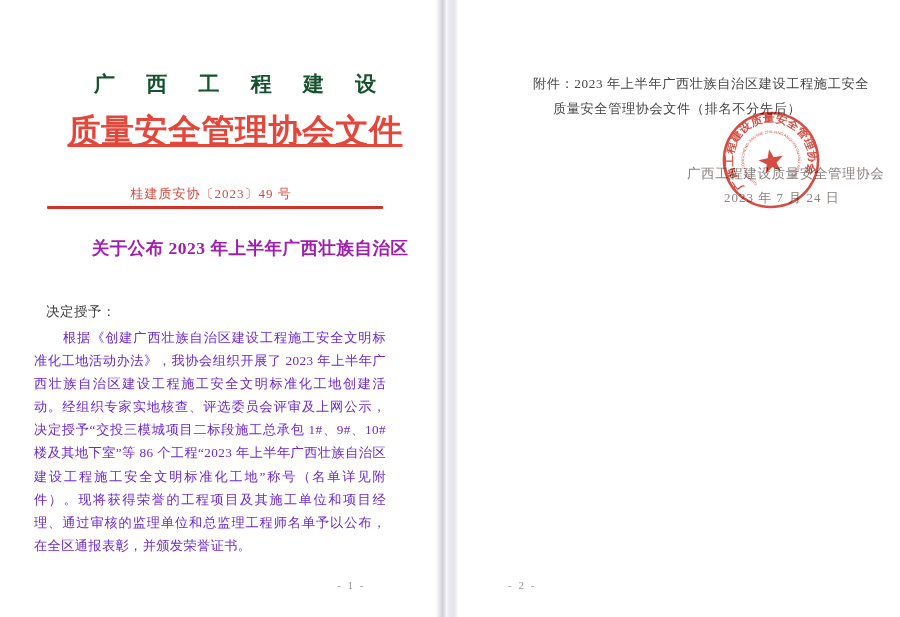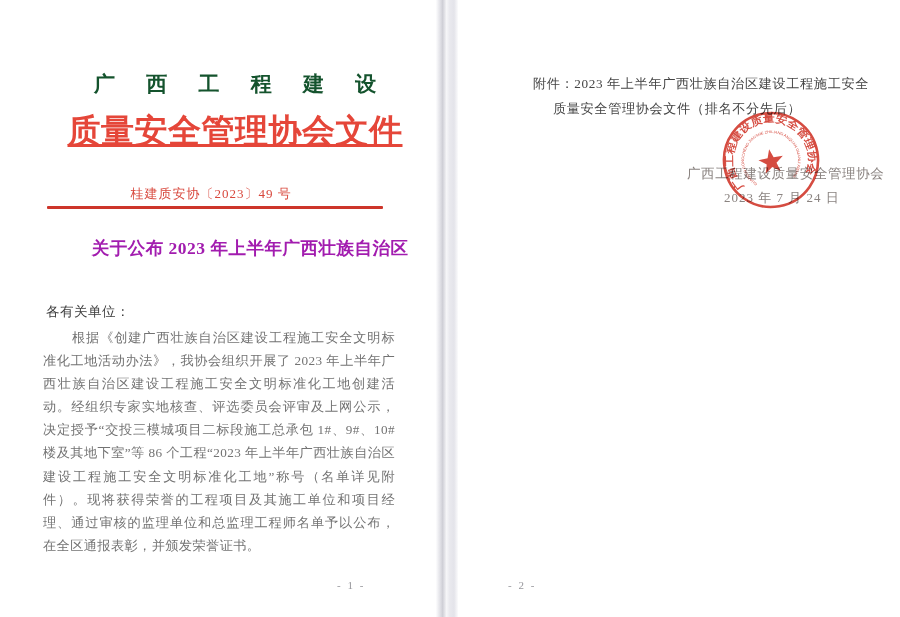--- a/index.html
+++ b/index.html
@@ -34,22 +34,22 @@
     left:47px;top:206px;width:336px;height:3px;background:#cd352a;border-radius:1px;
   }
   .doc-title{
     left:0;top:236px;width:438px;text-align:center;
     color:#a21caf;font-size:17.5px;font-weight:bold;line-height:25px;letter-spacing:0.5px;margin-left:31px;
   }
   .salutation{
     left:46px;top:303px;color:#3e3e3e;font-size:13.5px;letter-spacing:0.5px;
   }
   .bodytext{
-    left:43px;top:326px;width:352px;
-    color:#737373;font-size:13.2px;line-height:23.1px;letter-spacing:0.4px;
+    left:34px;top:326px;width:352px;
+    color:#6d28d9;font-size:13.2px;line-height:23.1px;letter-spacing:0.4px;
     text-align:justify;text-indent:2.2em;
   }
   .pagenum{color:#97979c;font-size:11px;letter-spacing:2px;}
   .pn1{left:337px;top:579px;}
   .pn2{left:50px;top:579px;}
 
   
   .att1{left:75px;top:75px;color:#454545;font-size:13.2px;letter-spacing:0.6px;}
   .att2{left:95px;top:100px;color:#454545;font-size:13.2px;letter-spacing:0.6px;}
   .issuer{left:229px;top:165px;color:#8a8380;font-size:13.5px;letter-spacing:0.6px;}
@@ -73,21 +73,21 @@
     <div class="abs hdr2">质量安全管理协会文件</div>
 
     <div class="abs docnum">桂建质安协〔2023〕49 号</div>
 
     <div class="abs redrule"></div>
 
     <div class="abs doc-title">
       <div>关于公布 2023 年上半年广西壮族自治区</div>
     </div>
 
-    <div class="abs salutation">各有关单位：</div>
+    <div class="abs salutation">决定授予：</div>
 
     <div class="abs bodytext">根据《创建广西壮族自治区建设工程施工安全文明标准化工地活动办法》，我协会组织开展了 2023 年上半年广西壮族自治区建设工程施工安全文明标准化工地创建活动。经组织专家实地核查、评选委员会评审及上网公示，决定授予“交投三模城项目二标段施工总承包 1#、9#、10#楼及其地下室”等 86 个工程“2023 年上半年广西壮族自治区建设工程施工安全文明标准化工地”称号（名单详见附件）。现将获得荣誉的工程项目及其施工单位和项目经理、通过审核的监理单位和总监理工程师名单予以公布，在全区通报表彰，并颁发荣誉证书。</div>
 
     <div class="abs pagenum pn1">- 1 -</div>
   </div>
 
   <div class="page page2">
 
     <div class="abs att1">附件：2023 年上半年广西壮族自治区建设工程施工安全</div>
 

